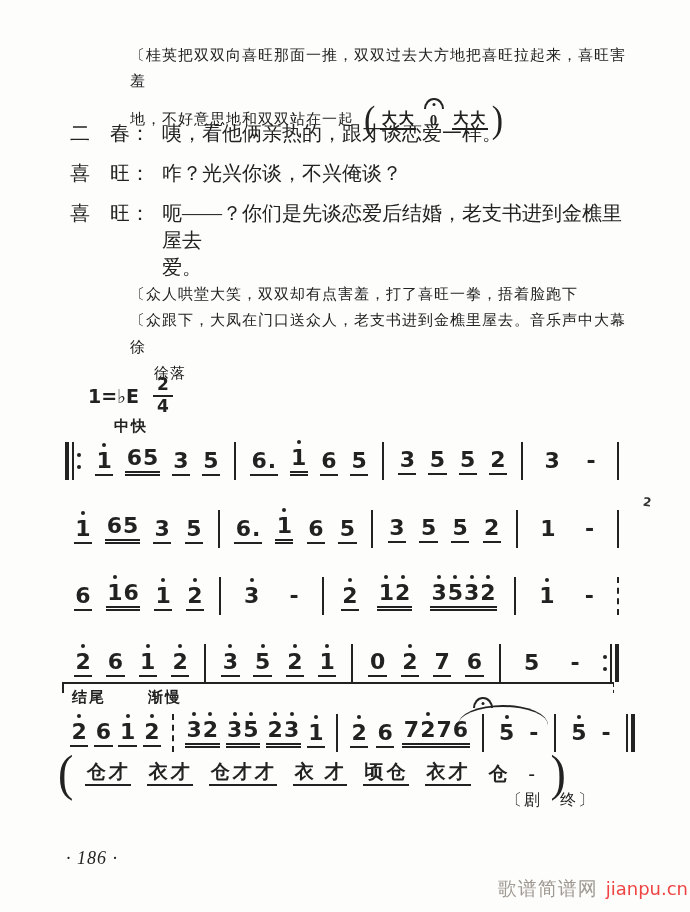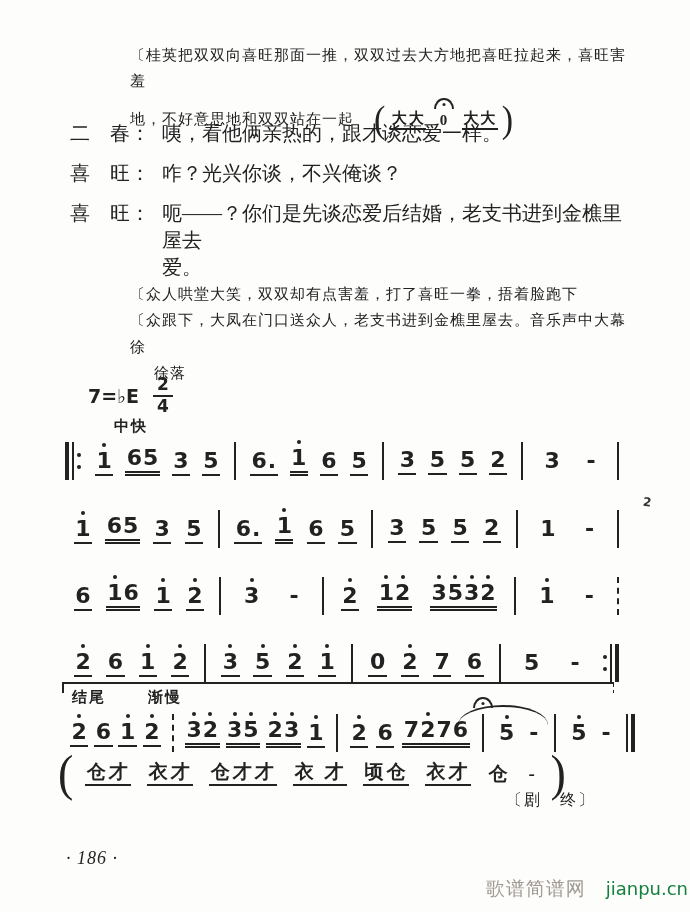--- a/index.html
+++ b/index.html
@@ -5,21 +5,21 @@
   :root{ --ink:#222222; }
   html,body{margin:0;padding:0;background:#ffffff;}
   .page{
     position:relative; width:690px; height:912px; overflow:hidden;
     background:#fdfdfc; color:var(--ink);
     font-family:"Liberation Serif", serif;
   }
   
   .sd{ font-size:15px; line-height:1.75; letter-spacing:1px; }
   #stage-top{ position:absolute; left:130px; top:42px; width:505px; }
-  .sd-line2{ display:flex; align-items:center; gap:20px; margin-top:8px; }
+  .sd-line2{ display:flex; align-items:center; gap:10px; margin-top:8px; }
   
   .paren{ font-size:34px; font-weight:400; transform:scaleY(1.12); display:inline-block; line-height:1; }
   .perc .paren{ font-size:46px; }
   .flat-music{ display:inline-flex; align-items:flex-end; gap:16px; }
   
   #dialogue{ position:absolute; left:62px; top:120px; width:568px; font-size:20px;margin-left:8px; }
   .dlg-row{ display:flex; margin-bottom:13px; line-height:1.35; }
   .dlg-speaker{ display:inline-block; width:92px; flex:0 0 92px; }
   .dlg-aside{ font-size:14px; padding-top:4px; }
   
@@ -72,23 +72,23 @@
   .perc{ position:absolute; left:58px; top:750px; width:500px; display:flex; align-items:center; }
   .perc .flat-music{ flex:1; justify-content:space-between; padding:0 12px; }
   .perc .note{ font-family:"Liberation Serif", serif; font-size:19px; letter-spacing:2px; padding-bottom:3px; }
   #inline-perc .note{ font-size:15px; font-family:"Liberation Serif", serif; letter-spacing:1px; }
   #inline-perc .flat-music{ gap:12px; }
   
   #end-mark{ position:absolute; left:506px; top:790px; font-size:16px; letter-spacing:2px; }
   #page-number{ position:absolute; left:66px; top:848px; font-size:18px; font-style:italic; letter-spacing:1px; }
   #stray-mark{ position:absolute; left:643px; top:495px; font-size:12px; font-weight:bold;
                font-family:"DejaVu Sans", sans-serif; transform:rotate(8deg); color:#333; }
-  #watermark{ position:absolute; right:2px; top:876px; font-size:19px; display:flex; gap:20px; align-items:baseline; }
+  #watermark{ position:absolute; right:2px; top:876px; font-size:19px; display:flex; gap:8px; align-items:baseline; }
   #watermark .wm-site{ color:#a09a92; letter-spacing:1px; }
-  #watermark .wm-url{ color:#15803d; font-family:"DejaVu Sans", sans-serif; font-size:18px;text-align:right; }
+  #watermark .wm-url{ color:#ef4444; font-family:"DejaVu Sans", sans-serif; font-size:18px;text-align:right; }
 </style>
 </head>
 <body>
 
 <div class="page">
 
   <div id="stage-top" class="sd">
     <div>〔桂英把双双向喜旺那面一推，双双过去大方地把喜旺拉起来，喜旺害羞</div>
     <div class="sd-line2">
       <span>地，不好意思地和双双站在一起</span>
@@ -131,21 +131,21 @@
     </div>
   </div>
 
   <div id="mid-directions" class="sd">
     <div>〔众人哄堂大笑，双双却有点害羞，打了喜旺一拳，捂着脸跑下</div>
     <div>〔众跟下，大凤在门口送众人，老支书进到金樵里屋去。音乐声中大幕徐</div>
     <div class="cont">徐落</div>
   </div>
 
   <div id="key-sig">
-    <span>7=♭E</span>
+    <span>1=♭E</span>
     <span class="timesig">
       <span class="num">2</span>
       <span class="den">4</span>
     </span>
   </div>
   <div id="tempo">中快</div>
 
   <div class="music-line" style="top:436px">
       <span class="bar open-rep">
         <i class="thick"></i>

